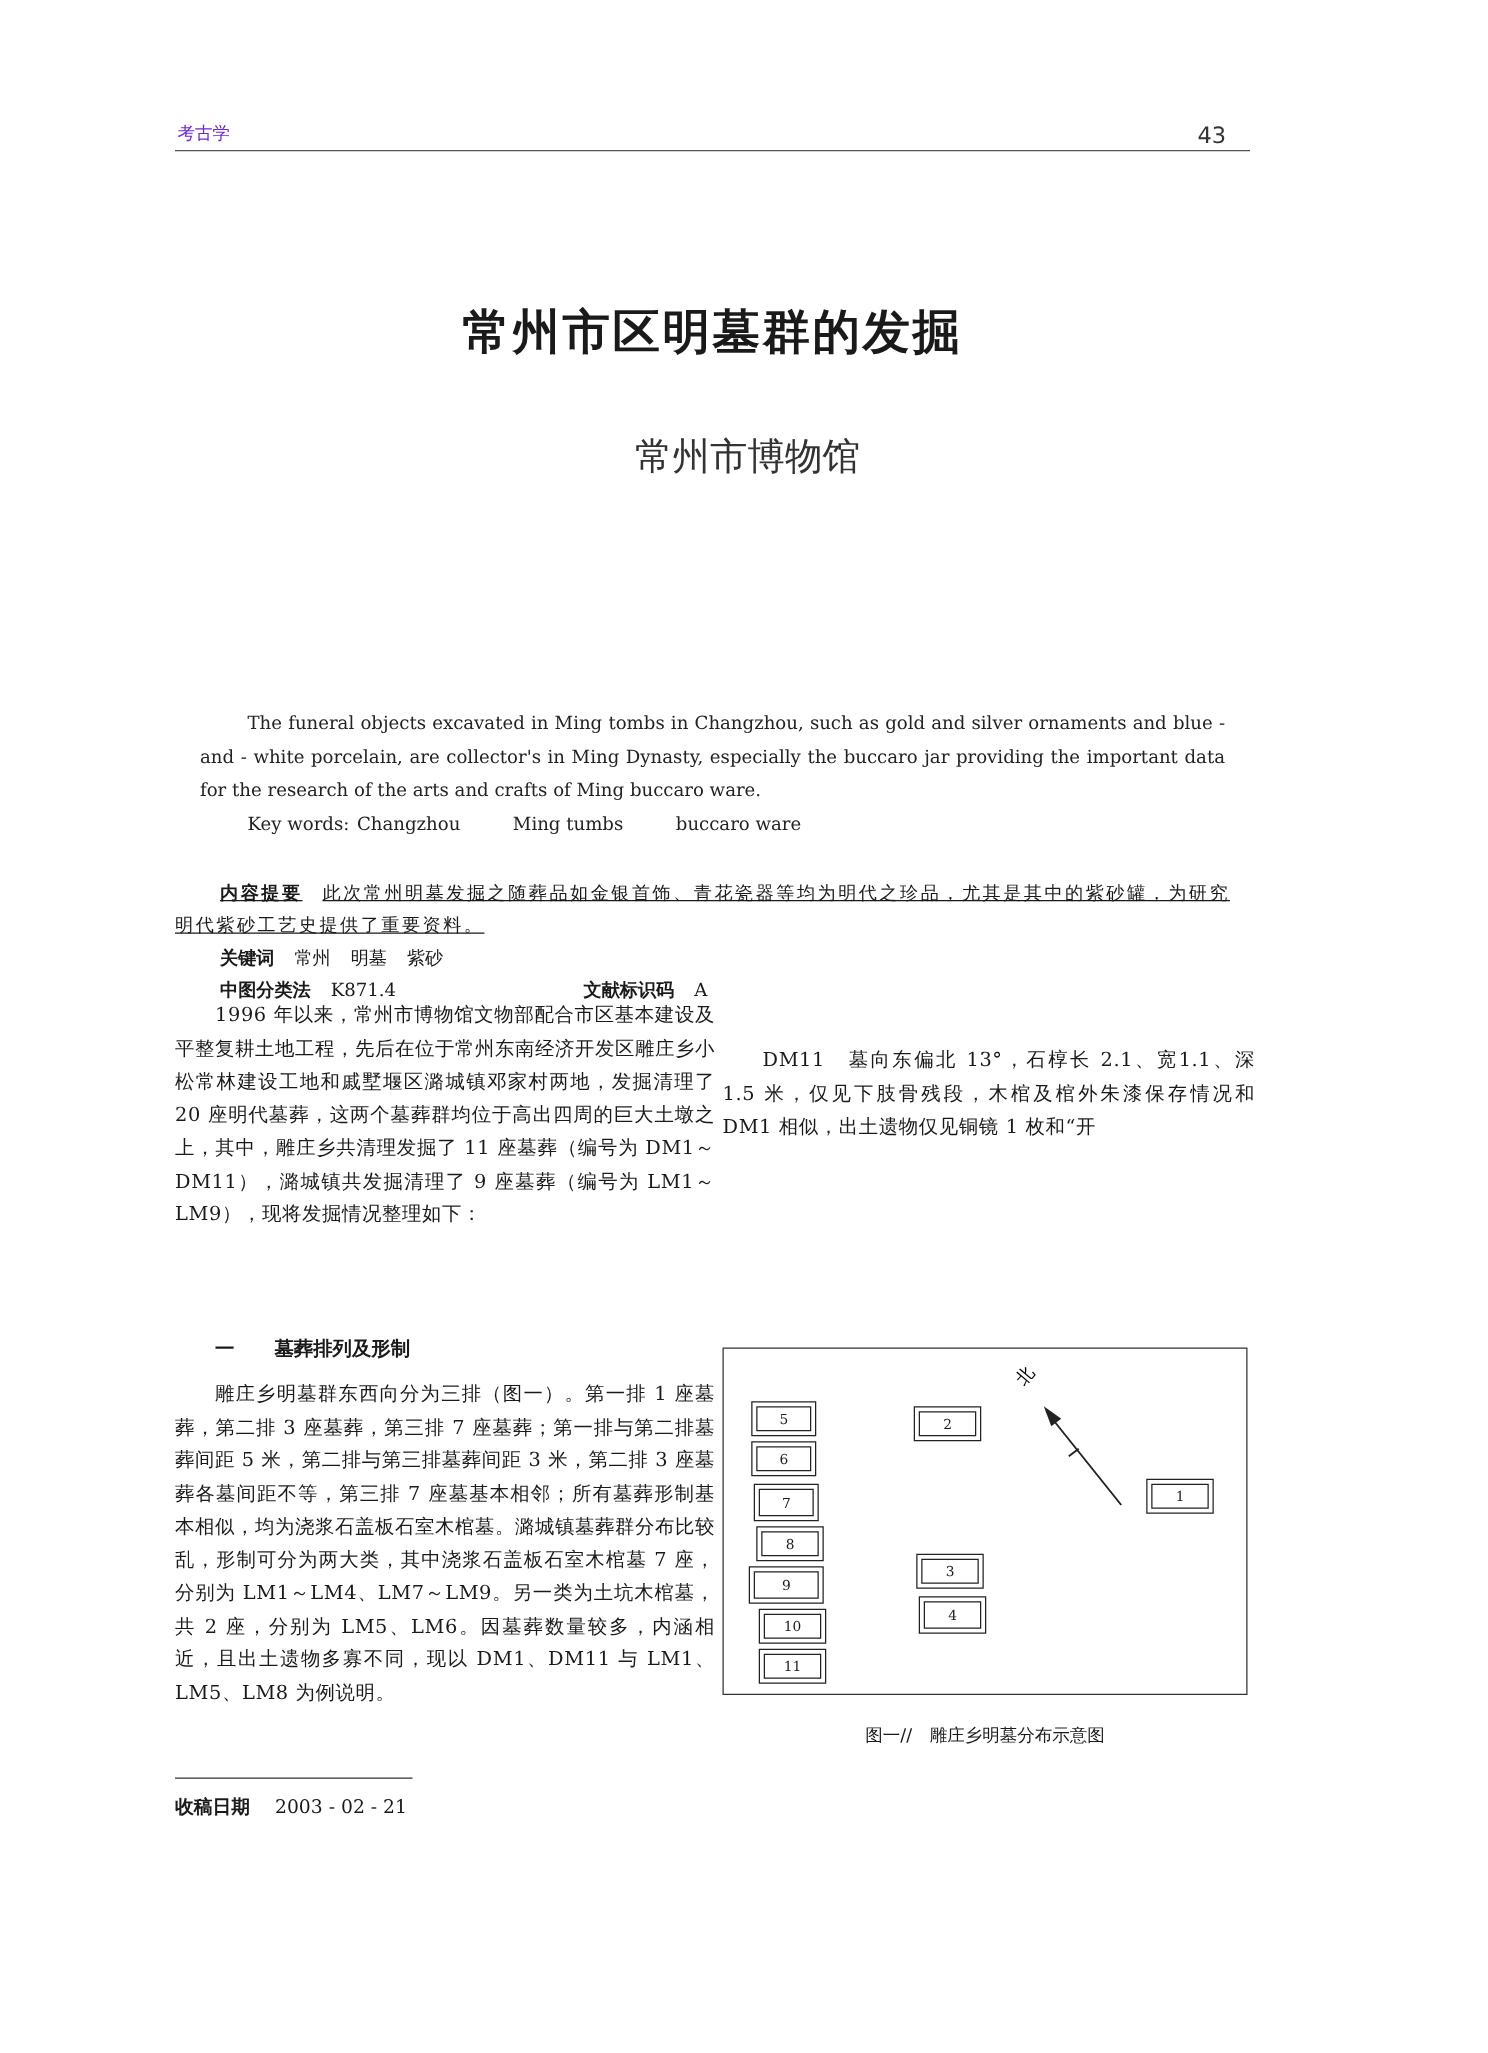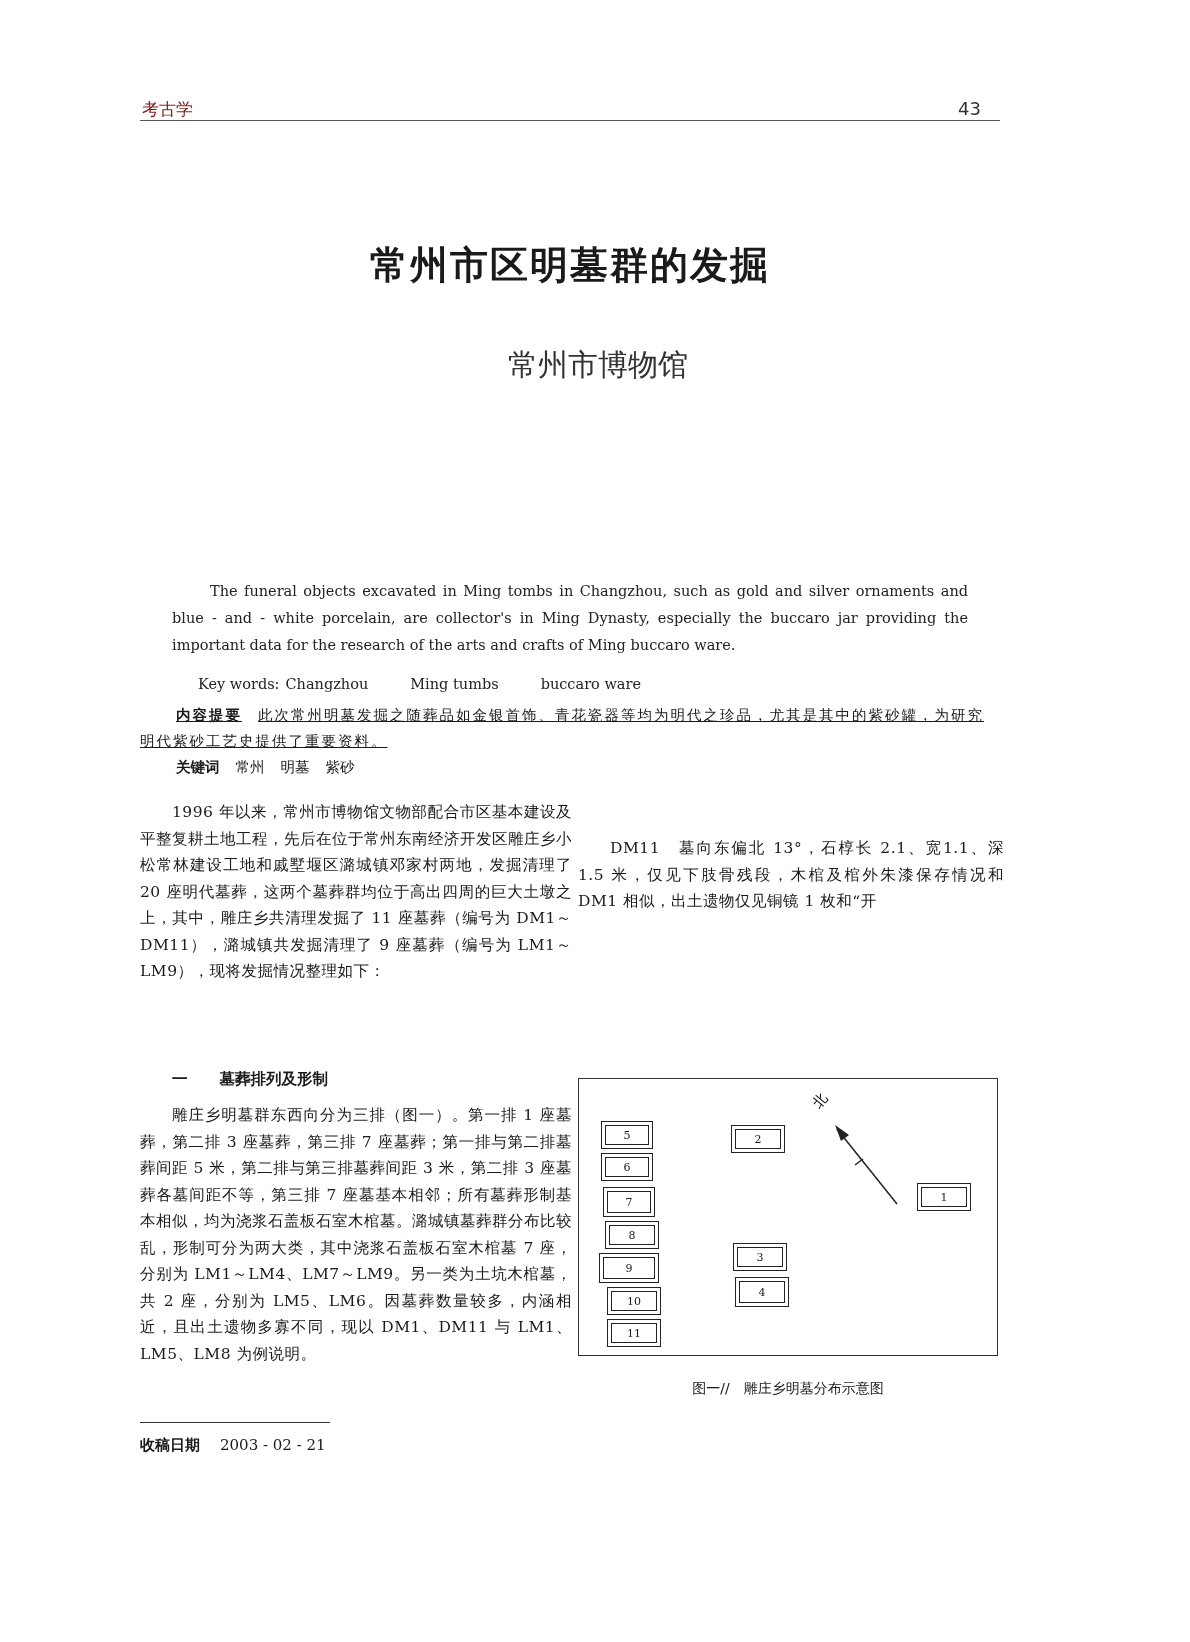--- a/index.html
+++ b/index.html
@@ -1,25 +1,25 @@
 <!DOCTYPE html>
 <html><head>
 <meta charset="utf-8">
 <style>
   html, body { margin:0; padding:0; background:#fff; }
   body { width:1190px; height:1642px; position:relative; overflow:hidden; color:#1a1a1a;
          font-family:"DejaVu Serif", serif; }
   .abs { position:absolute; }
-  .header-left { left:142px; top:98px; font-family:Liberation Sans, sans-serif; font-size:17px; color:#7f1d1d; }
+  .header-left { left:142px; top:98px; font-family:Liberation Sans, sans-serif; font-size:14px; color:#6d28d9; }
   .header-right { left:958px; top:98px; font-family:"DejaVu Sans", sans-serif; font-size:18px; color:#333; }
   .header-rule { left:140px; top:120px; width:860px; height:1px; background:#555; }
   .title { left:0; width:1140px; top:240px; text-align:center; font-size:38px; font-weight:bold; letter-spacing:2px; }
   .author { left:0; width:1140px; top:345px; text-align:center; font-family:"DejaVu Sans", sans-serif; font-size:30px; color:#333; font-weight:300;padding-left:28px; }
   .en-abstract { left:160px; top:566px; width:820px; font-size:14.5px; line-height:27px; color:#222; text-align:justify; }
-  .en-abstract p { margin:12px; text-indent:38px; }
+  .en-abstract p { margin:0; text-indent:38px; }
   .en-kw { margin-top:0; padding-left:38px; }
   .en-kw span { margin-right:42px; }
   .cn-block { left:140px; top:702px; width:860px; font-size:14.5px; line-height:26px; }
   .cn-block .lbl { font-weight:bold; font-family:"DejaVu Sans", sans-serif; }
   .cn-block .row { padding-left:36px; }
   .cn-block .abs-text { text-indent:36px; letter-spacing:2px;text-decoration:underline; }
   .sp { display:inline-block; width:16px; }
   .col { font-size:15.5px; line-height:26.5px; text-align:justify; letter-spacing:0.5px; }
   .col p { margin:0; text-indent:32px; }
   .col-left { left:140px; top:799px; width:432px; }
@@ -48,20 +48,21 @@
 <div class="abs en-abstract">
   <p>The funeral objects excavated in Ming tombs in Changzhou,  such as gold and silver ornaments and blue - and - white porcelain,  are collector's in Ming Dynasty,  especially the buccaro jar providing the important data for the research of the arts and crafts of Ming buccaro ware.</p>
   <div class="en-kw">
     <span style="margin-right:6px">Key words:</span><span>Changzhou</span><span>Ming tumbs</span><span>buccaro ware</span>
   </div>
 </div>
 
 <div class="abs cn-block">
   <div class="abs-text"><span class="lbl">内容提要</span><span class="sp"></span><span>此次常州明墓发掘之随葬品如金银首饰、青花瓷器等均为明代之珍品，尤其是其中的紫砂罐，为研究明代紫砂工艺史提供了重要资料。</span></div>
   <div class="row"><span class="lbl">关键词</span><span class="sp"></span><span>常州</span><span class="sp"></span><span>明墓</span><span class="sp"></span><span>紫砂</span></div>
+  <div class="row"><span class="lbl">中图分类法</span><span class="sp"></span><span>K871.4</span><span style="display:inline-block;width:150px"></span><span class="lbl">文献标识码</span><span class="sp"></span><span>A</span></div>
 </div>
 
 <div class="abs col col-left">
   <p>1996 年以来，常州市博物馆文物部配合市区基本建设及平整复耕土地工程，先后在位于常州东南经济开发区雕庄乡小松常林建设工地和戚墅堰区潞城镇邓家村两地，发掘清理了 20 座明代墓葬，这两个墓葬群均位于高出四周的巨大土墩之上，其中，雕庄乡共清理发掘了 11 座墓葬（编号为 DM1～DM11），潞城镇共发掘清理了 9 座墓葬（编号为 LM1～LM9），现将发掘情况整理如下：</p>
 </div>
 
 <div class="abs section-h"><span>一</span><span>墓葬排列及形制</span></div>
 
 <div class="abs col col-left2">
   <p>雕庄乡明墓群东西向分为三排（图一）。第一排 1 座墓葬，第二排 3 座墓葬，第三排 7 座墓葬；第一排与第二排墓葬间距 5 米，第二排与第三排墓葬间距 3 米，第二排 3 座墓葬各墓间距不等，第三排 7 座墓基本相邻；所有墓葬形制基本相似，均为浇浆石盖板石室木棺墓。潞城镇墓葬群分布比较乱，形制可分为两大类，其中浇浆石盖板石室木棺墓 7 座，分别为 LM1～LM4、LM7～LM9。另一类为土坑木棺墓，共 2 座，分别为 LM5、LM6。因墓葬数量较多，内涵相近，且出土遗物多寡不同，现以 DM1、DM11 与 LM1、LM5、LM8 为例说明。</p>

